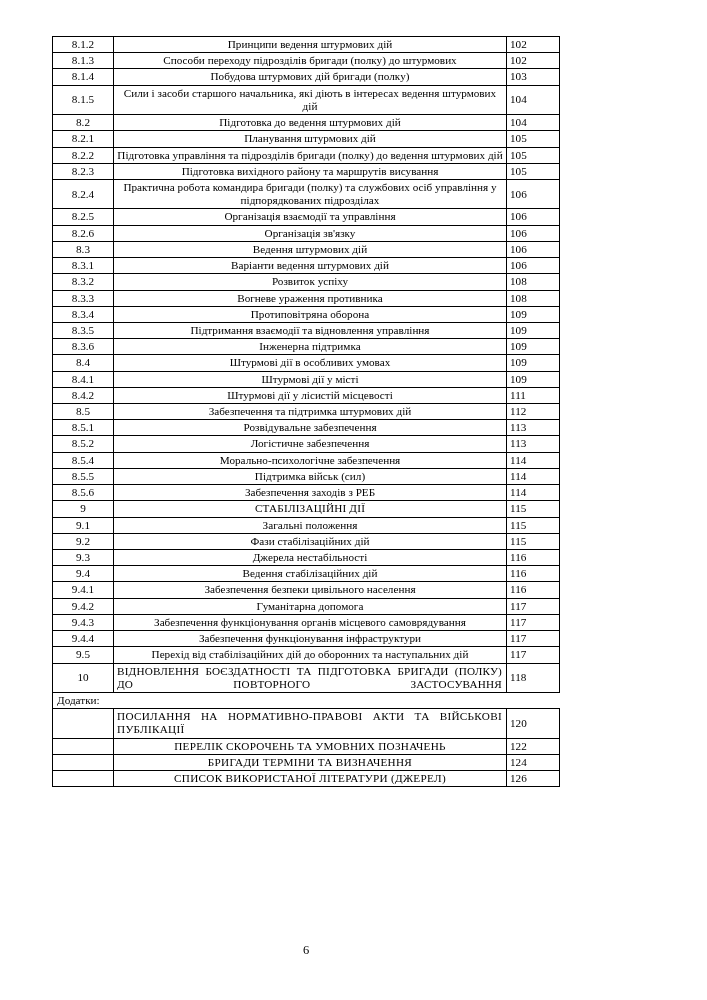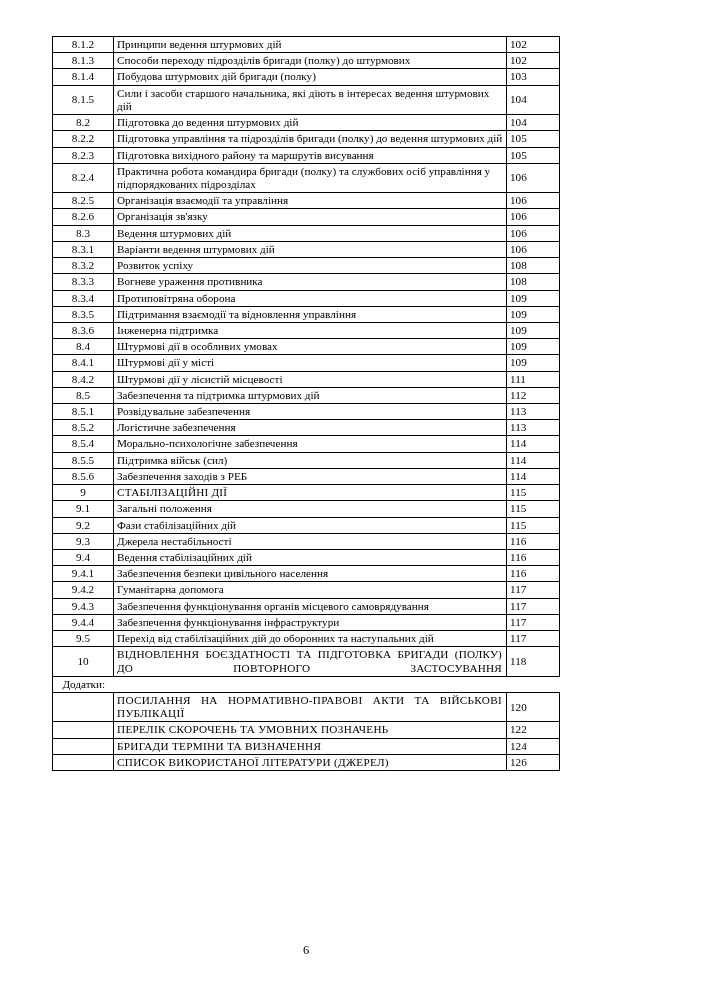--- a/index.html
+++ b/index.html
@@ -32,21 +32,21 @@
     font-size: 11.2px;
     line-height: 1.18;
     vertical-align: middle;
   }
   td.num {
     width: 54px;
     text-align: center;
     white-space: nowrap;
   }
   td.title {
-    text-align: left;
+    text-align: center;
     padding-left: 5px;
   }
   td.page-no {
     width: 46px;
     text-align: left;
   }
   
   tr.caps td.title {
     text-transform: none;
     letter-spacing: 0.2px;
@@ -107,20 +107,25 @@
           <td class="num">8.1.5</td>
           <td class="title">Сили і засоби старшого начальника, які діють в інтересах ведення штурмових дій</td>
           <td class="page-no">104</td>
         </tr>
         <tr>
           <td class="num">8.2</td>
           <td class="title">Підготовка до ведення штурмових дій</td>
           <td class="page-no">104</td>
         </tr>
         <tr>
+          <td class="num">8.2.1</td>
+          <td class="title">Планування штурмових дій</td>
+          <td class="page-no">105</td>
+        </tr>
+        <tr>
           <td class="num">8.2.2</td>
           <td class="title">Підготовка управління та підрозділів бригади (полку) до ведення штурмових дій</td>
           <td class="page-no">105</td>
         </tr>
         <tr>
           <td class="num">8.2.3</td>
           <td class="title">Підготовка вихідного району та маршрутів висування</td>
           <td class="page-no">105</td>
         </tr>
         <tr>
@@ -267,21 +272,21 @@
           <td class="num">9.5</td>
           <td class="title">Перехід від стабілізаційних дій до оборонних та наступальних дій</td>
           <td class="page-no">117</td>
         </tr>
         <tr class="caps">
           <td class="num">10</td>
           <td class="title justify cap">ВІДНОВЛЕННЯ БОЄЗДАТНОСТІ ТА ПІДГОТОВКА БРИГАДИ (ПОЛКУ) ДО ПОВТОРНОГО ЗАСТОСУВАННЯ</td>
           <td class="page-no">118</td>
         </tr>
         <tr class="annex-label">
-          <td class="num" style="text-align: center; white-space: nowrap;">Додатки:</td>
+          <td class="num" style="text-align: left; white-space: nowrap;">Додатки:</td>
           <td class="spacer"></td>
           <td class="page-no" style="border-left: none;"></td>
         </tr>
         <tr>
           <td class="num">&nbsp;</td>
           <td class="title annex-title cap justify">ПОСИЛАННЯ НА НОРМАТИВНО-ПРАВОВІ АКТИ ТА ВІЙСЬКОВІ ПУБЛІКАЦІЇ</td>
           <td class="page-no">120</td>
         </tr>
         <tr>
           <td class="num">&nbsp;</td>

